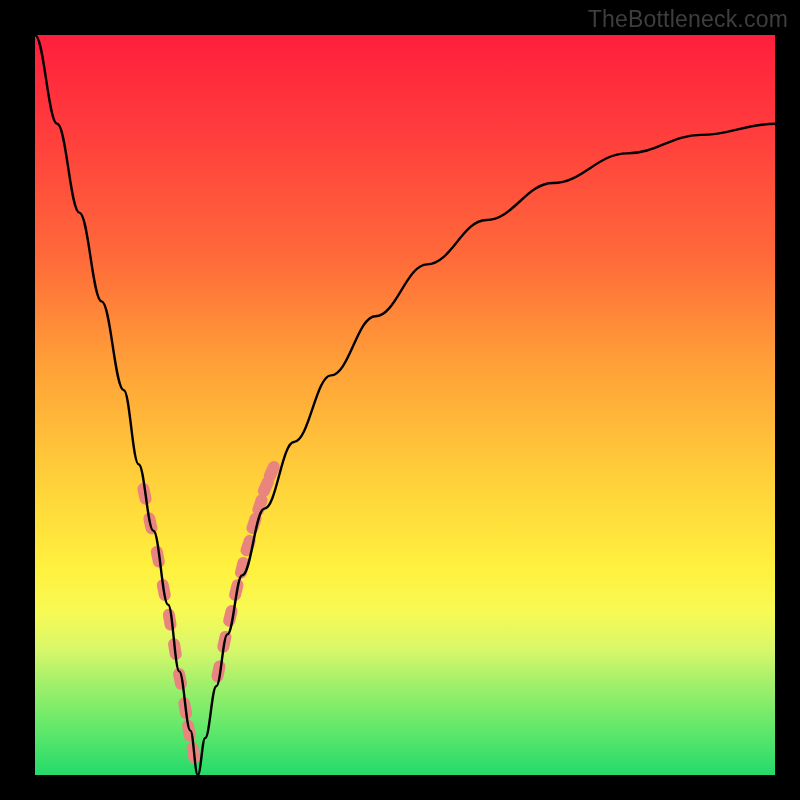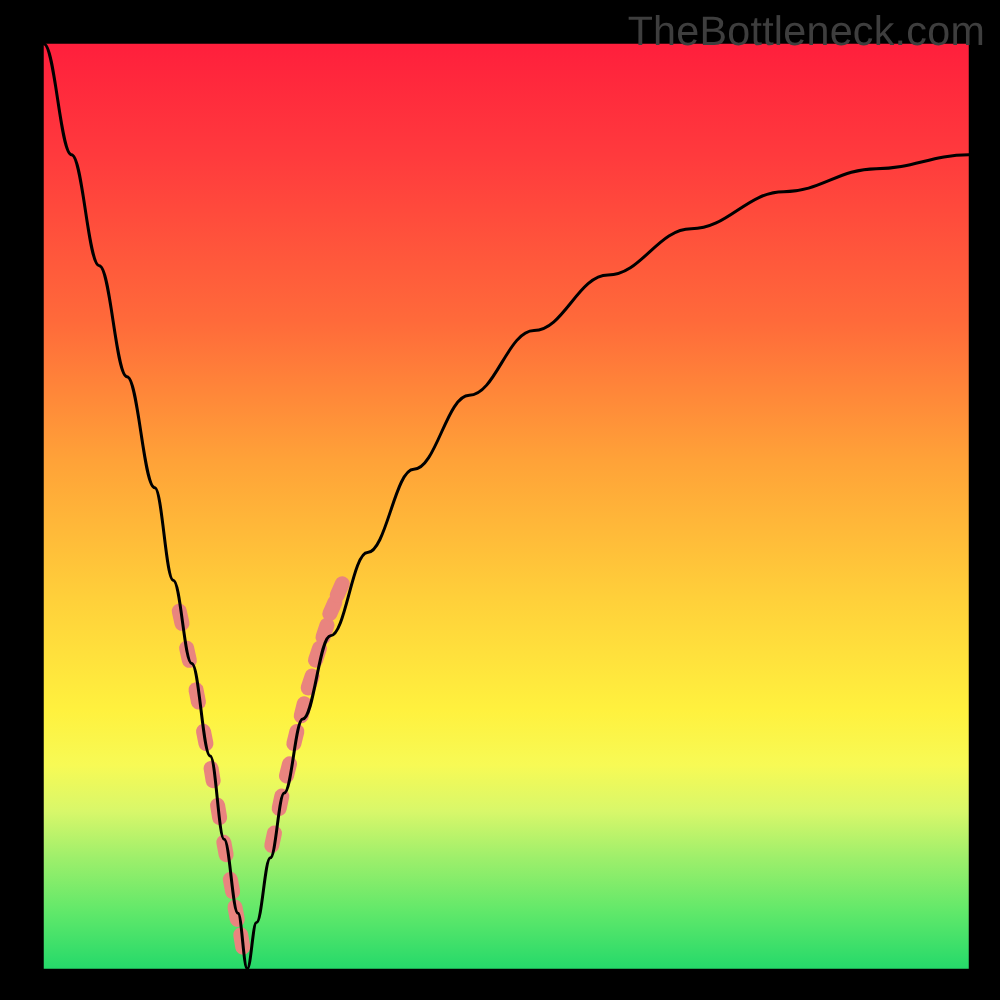--- a/index.html
+++ b/index.html
@@ -36,21 +36,21 @@
       #9eef6b 88%,
       #5fe86a 94%,
       #25d96a 100%
     );
   }
   .watermark {
     position: absolute;
     top: 6px;
     right: 12px;
     color: #3e3e3e;
-    font-size: 33px;
+    font-size: 23px;
     font-weight: 500;
     letter-spacing: 0.2px;
     user-select: none;
   }
   svg.curve {
     position: absolute;
     inset: 0;
     width: 100%;
     height: 100%;
     overflow: visible;

